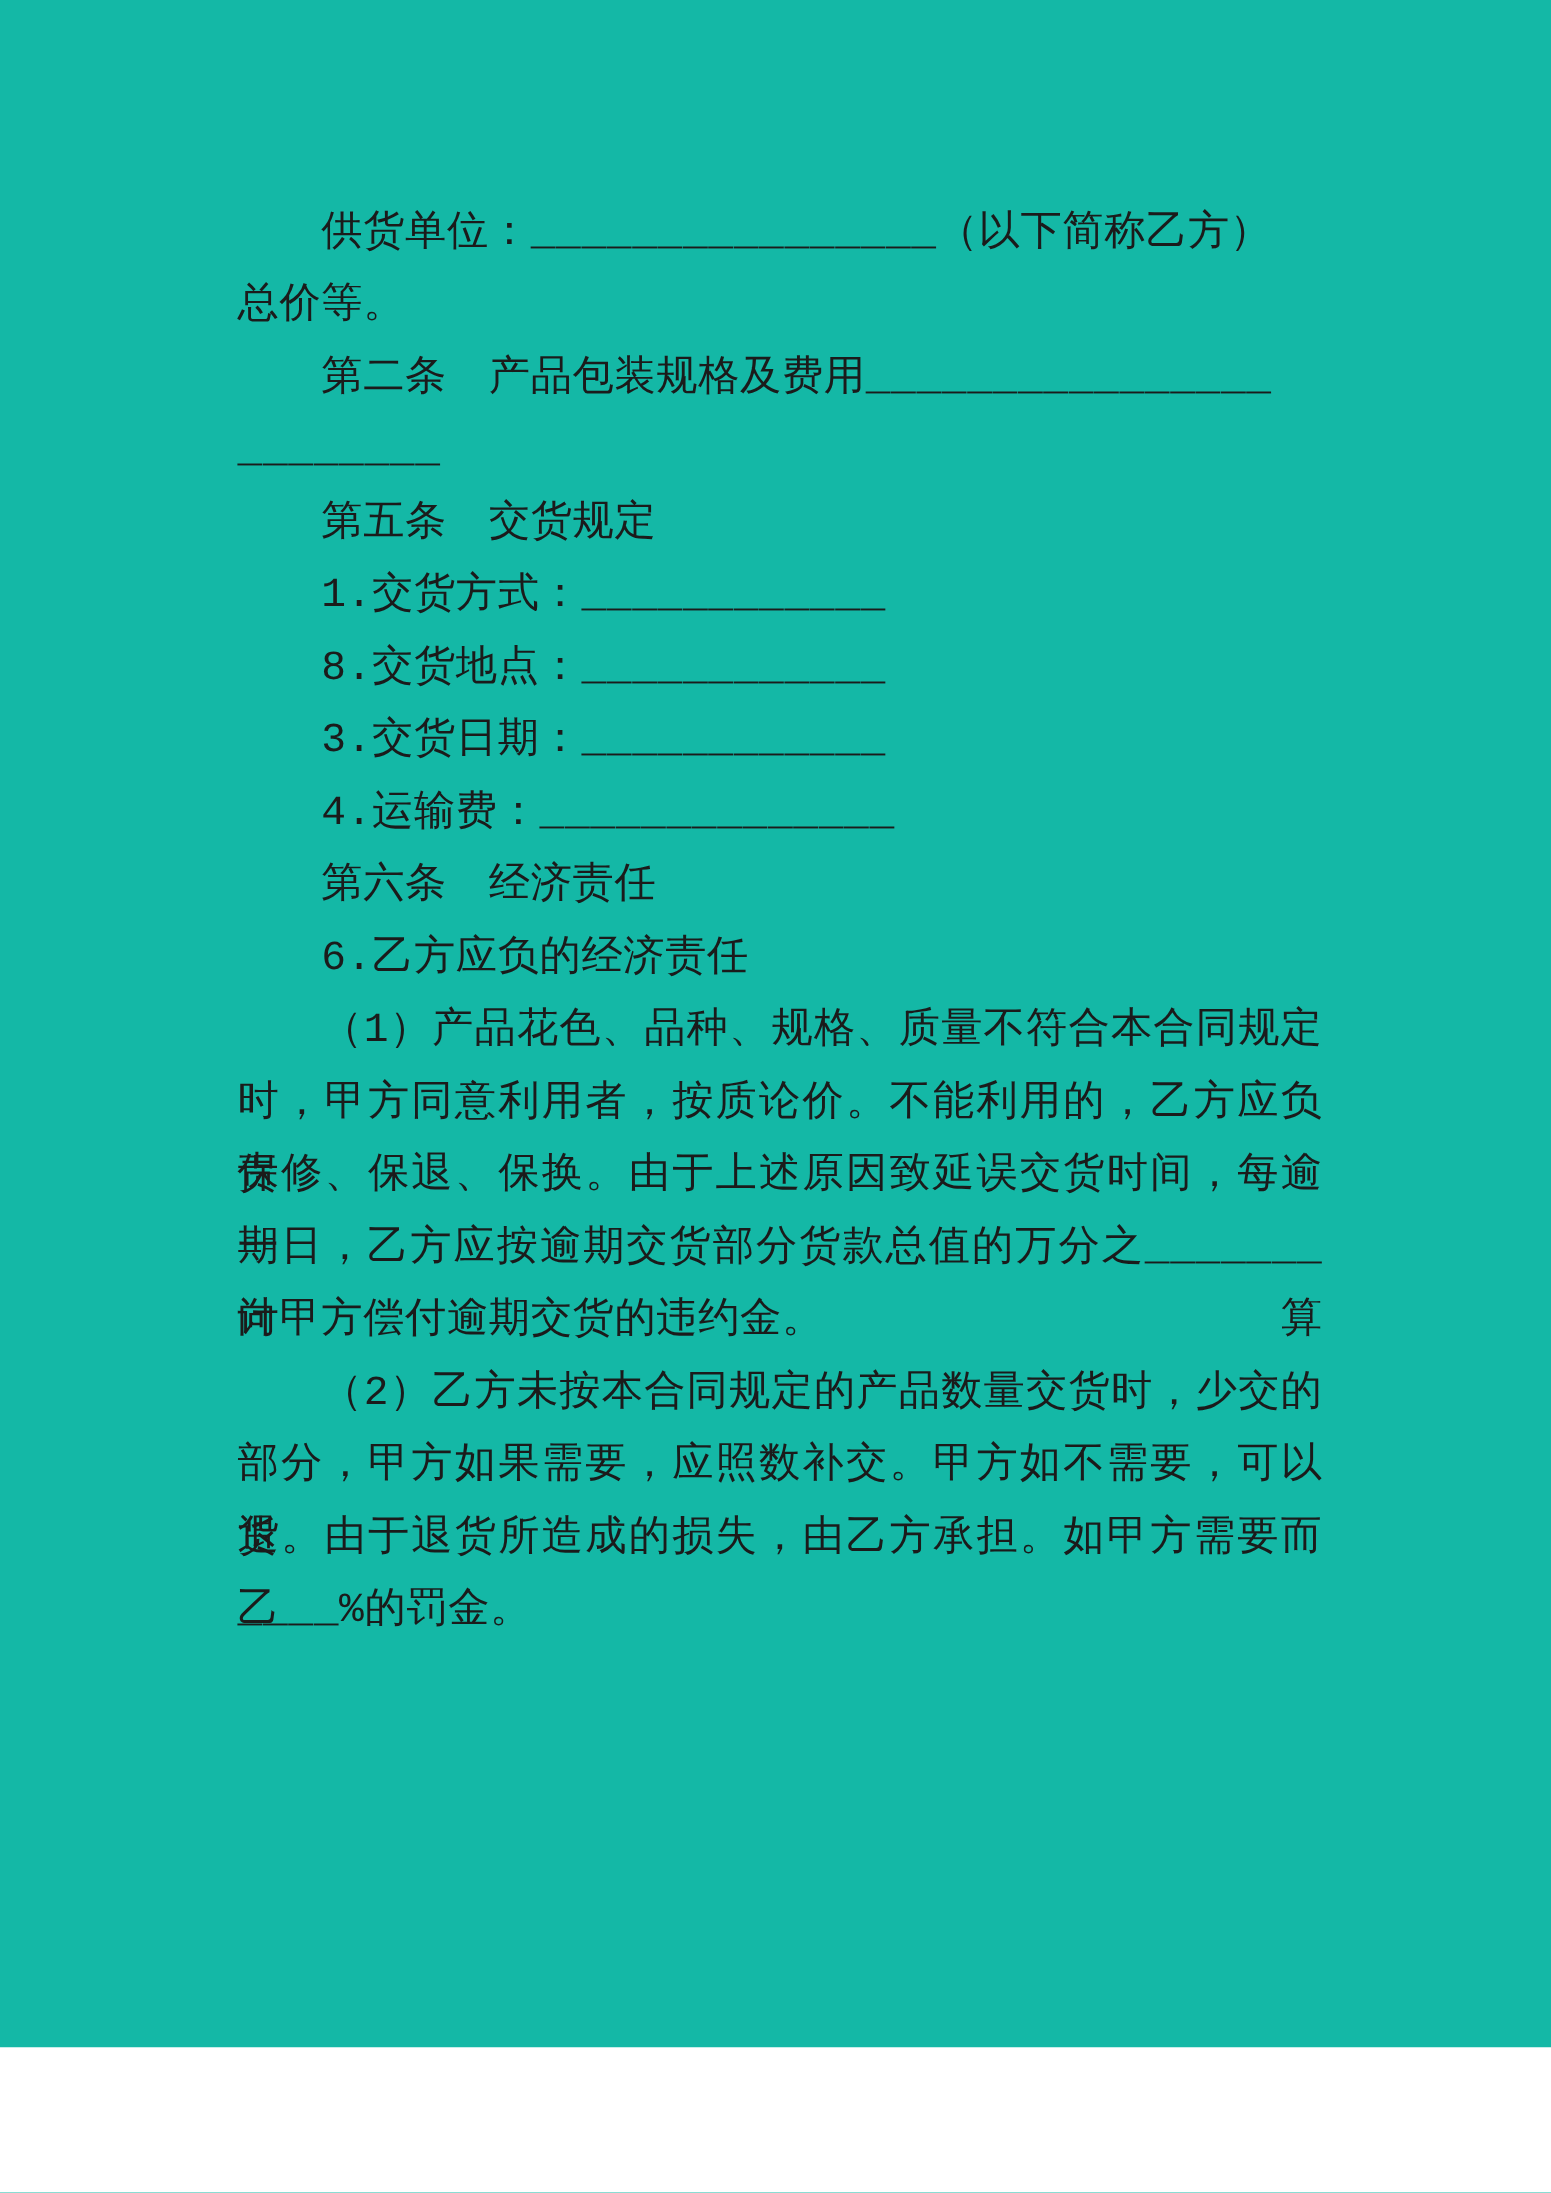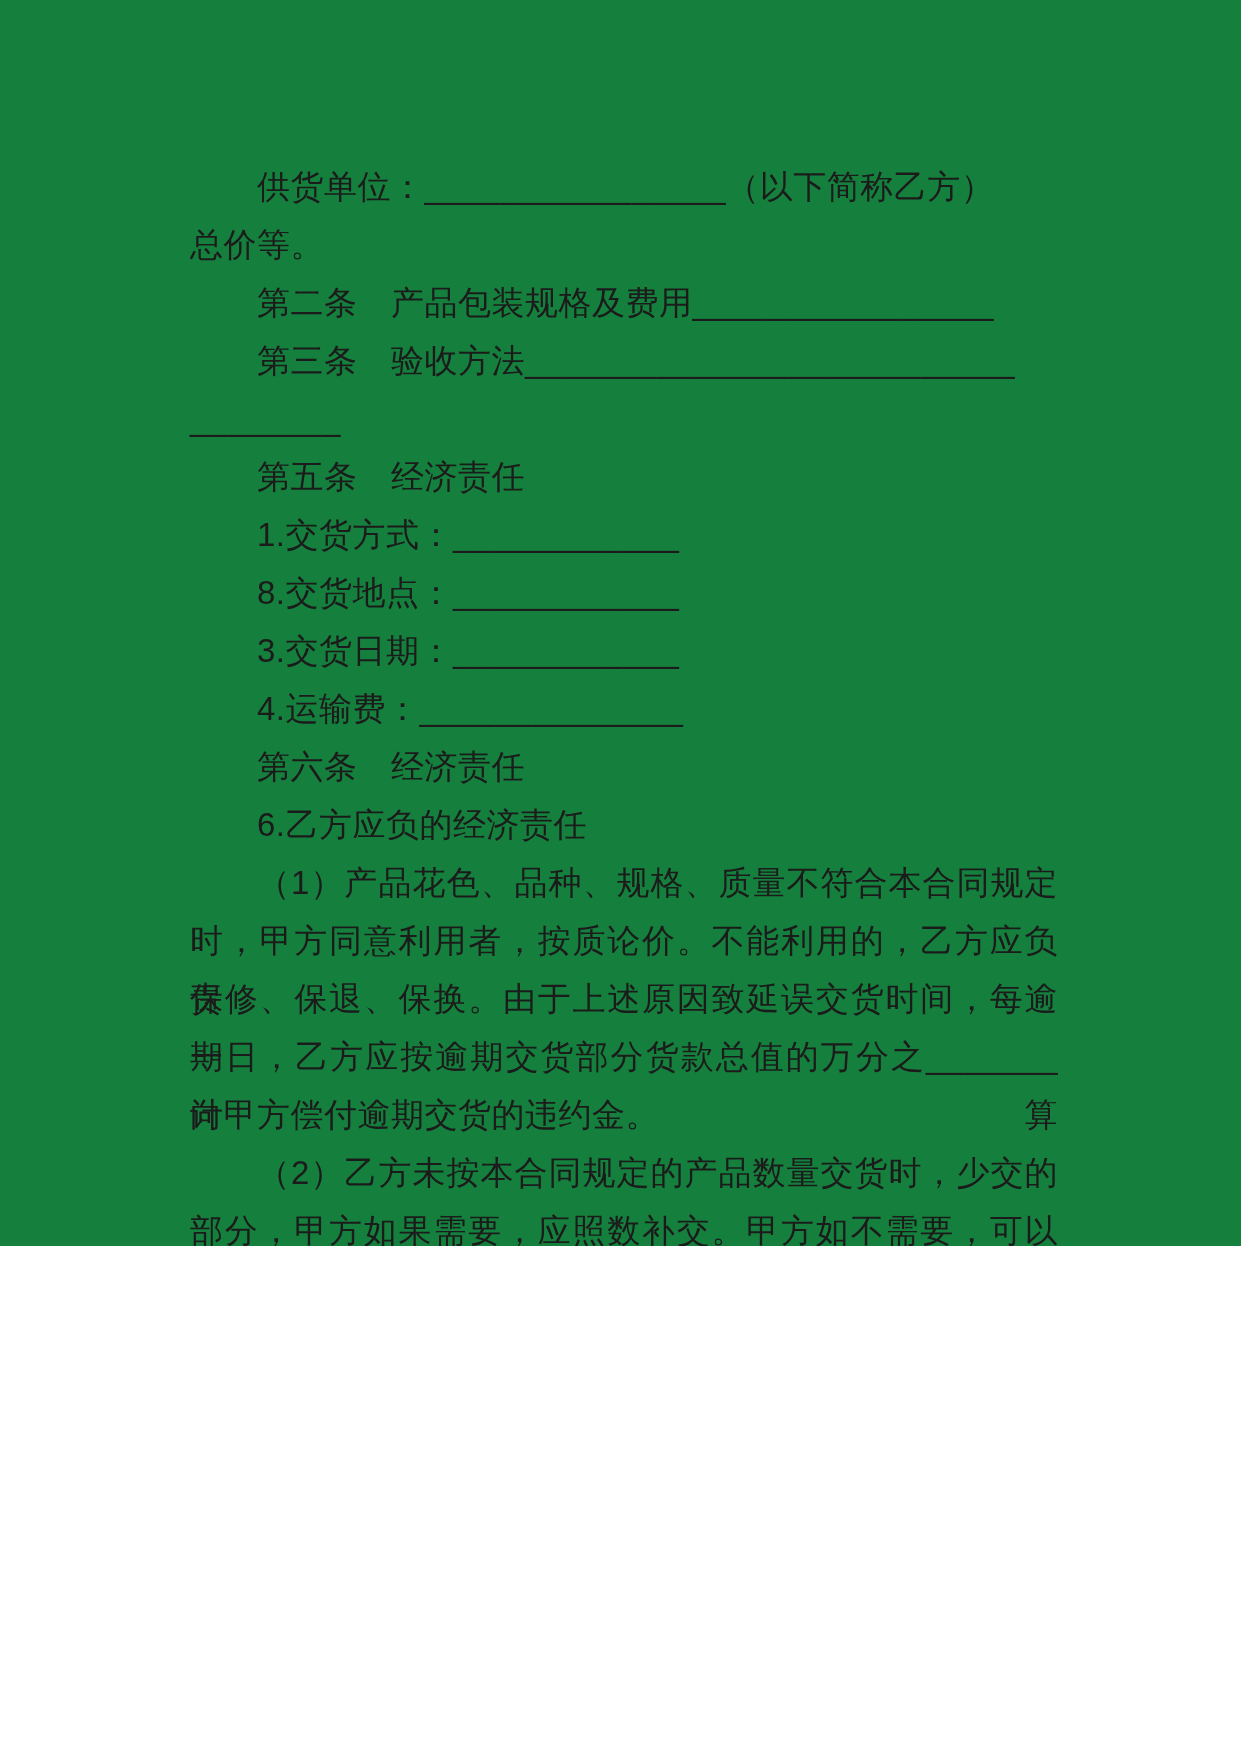--- a/index.html
+++ b/index.html
@@ -3,24 +3,24 @@
 <meta charset="utf-8">
 <style>
   html, body {
     margin: 0;
     padding: 0;
     background: #ffffff;
   }
   .page {
     position: relative;
     width: 1241px;
-    height: 1246px;
-    background: #15803d;
+    height: 1638px;
+    background: #14b8a6;
     overflow: hidden;
-    font-family: Liberation Sans, sans-serif;
+    font-family: Liberation Mono, monospace;
     color: #1b1b1b;
   }
   .content {
     position: absolute;
     left: 190px;
     top: 158px;
     width: 868px;
   }
   .ln {
     font-size: 33px;
@@ -40,23 +40,22 @@
   }
 </style>
 </head>
 <body>
 
 <div class="page">
   <div class="content">
     <div class="ln ind">供货单位：________________（以下简称乙方）</div>
     <div class="ln">总价等。</div>
     <div class="ln ind">第二条　产品包装规格及费用________________</div>
-    <div class="ln ind">第三条　验收方法__________________________</div>
     <div class="ln">________</div>
-    <div class="ln ind">第五条　经济责任</div>
+    <div class="ln ind">第五条　交货规定</div>
     <div class="ln ind">1.交货方式：____________</div>
     <div class="ln ind">8.交货地点：____________</div>
     <div class="ln ind">3.交货日期：____________</div>
     <div class="ln ind">4.运输费：______________</div>
     <div class="ln ind">第六条　经济责任</div>
     <div class="ln ind">6.乙方应负的经济责任</div>
     <div class="ln ind jst">（1）产品花色、品种、规格、质量不符合本合同规定</div>
     <div class="ln jst">时，甲方同意利用者，按质论价。不能利用的，乙方应负责</div>
     <div class="ln jst">保修、保退、保换。由于上述原因致延误交货时间，每逾期</div>
     <div class="ln jst">一日，乙方应按逾期交货部分货款总值的万分之_______计算</div>

